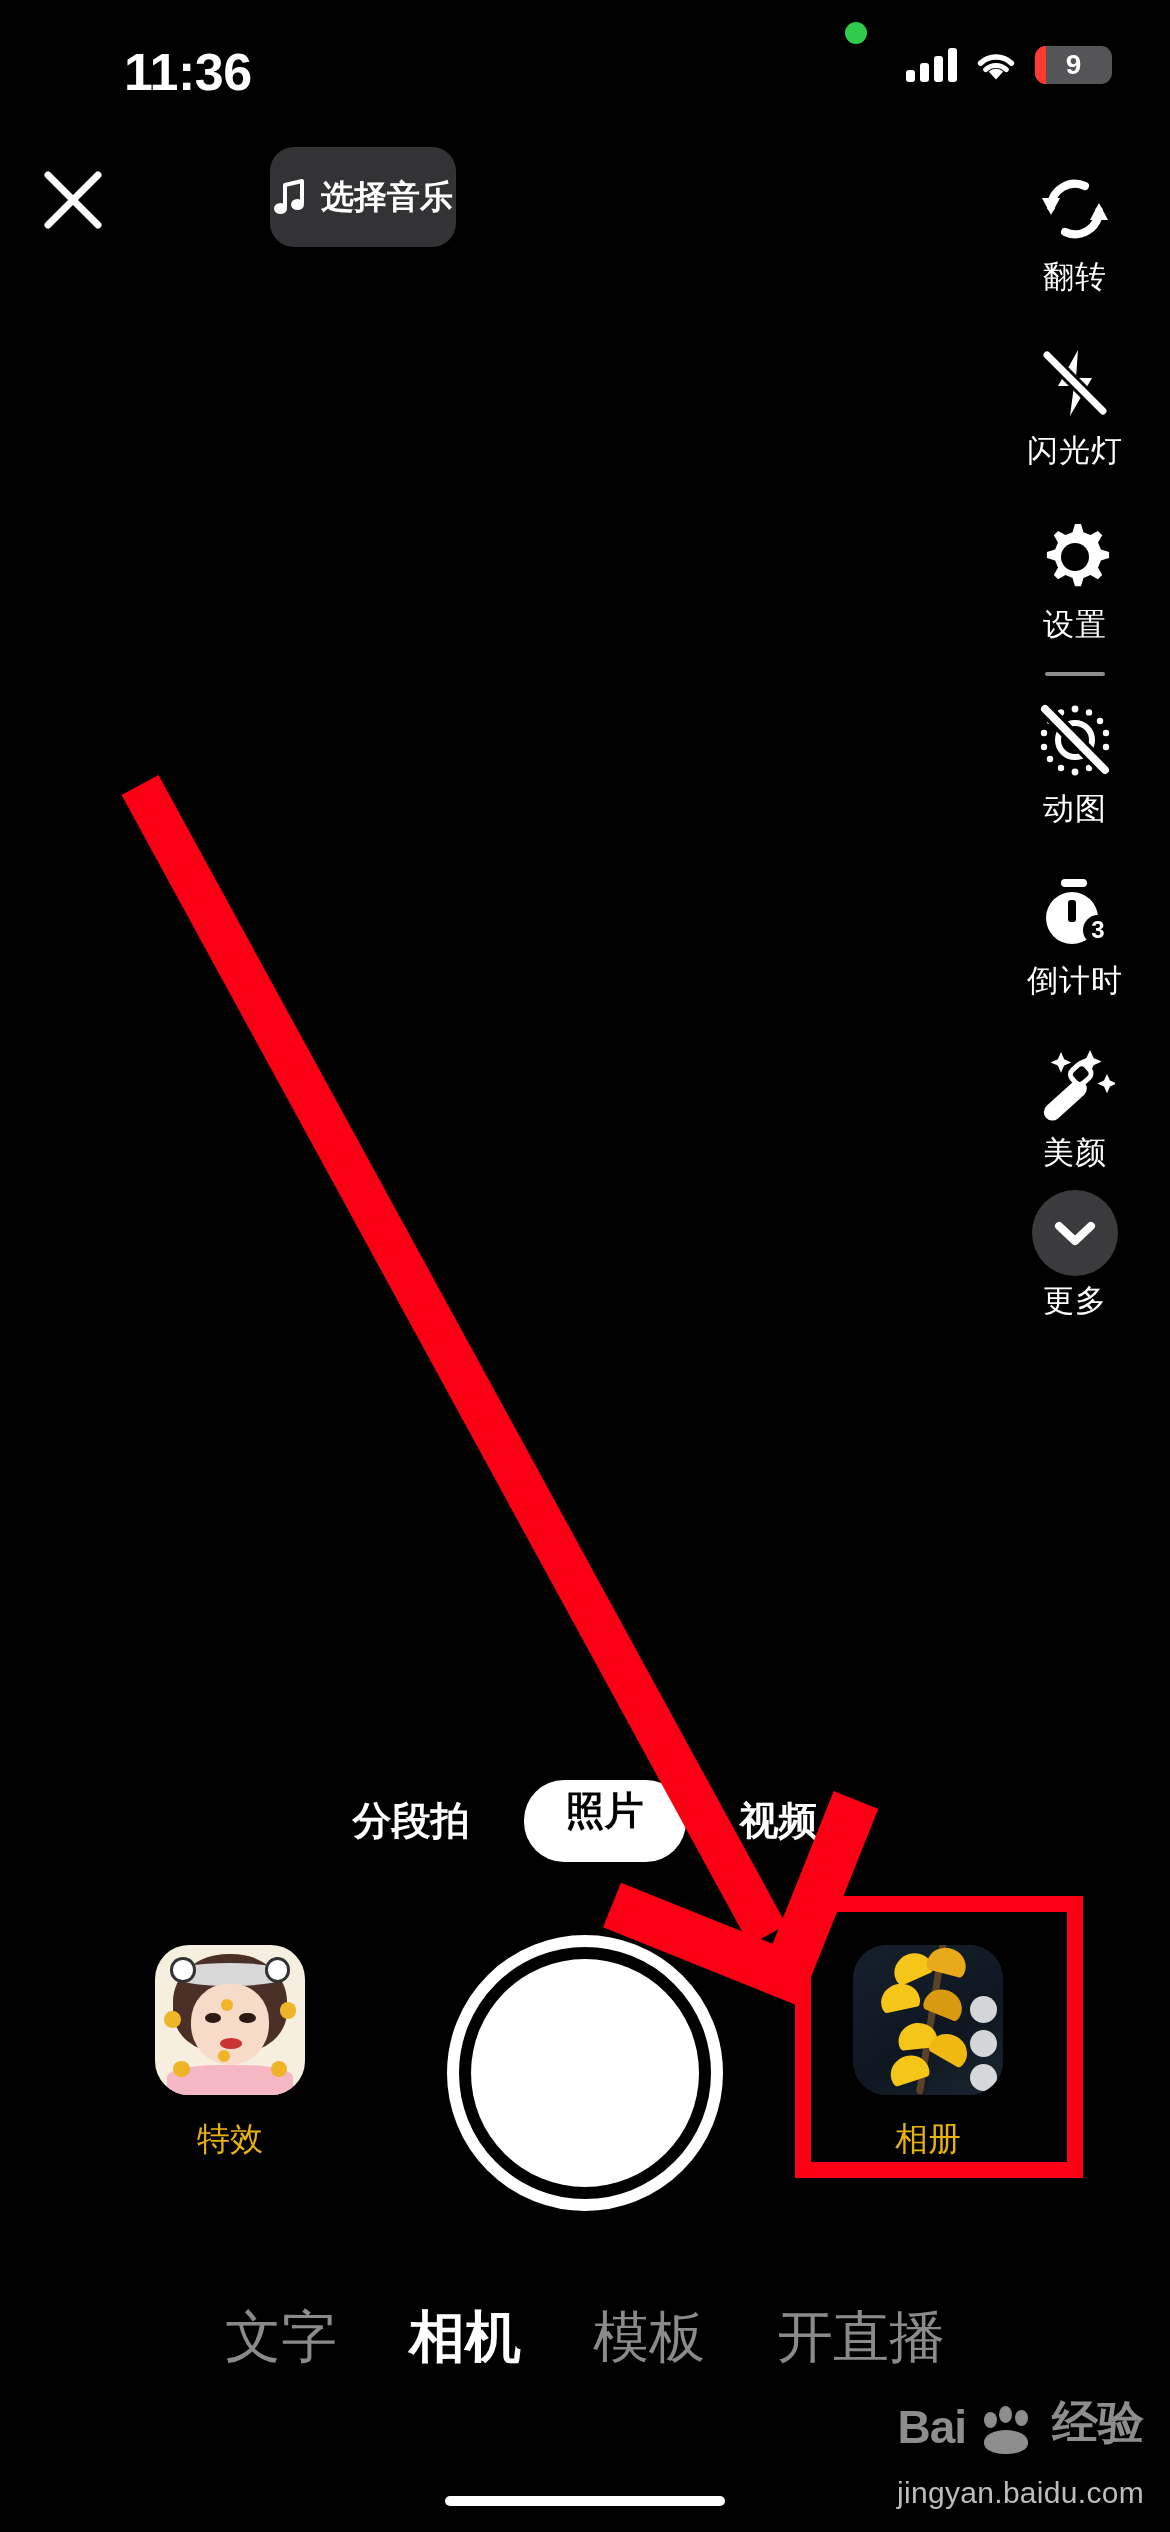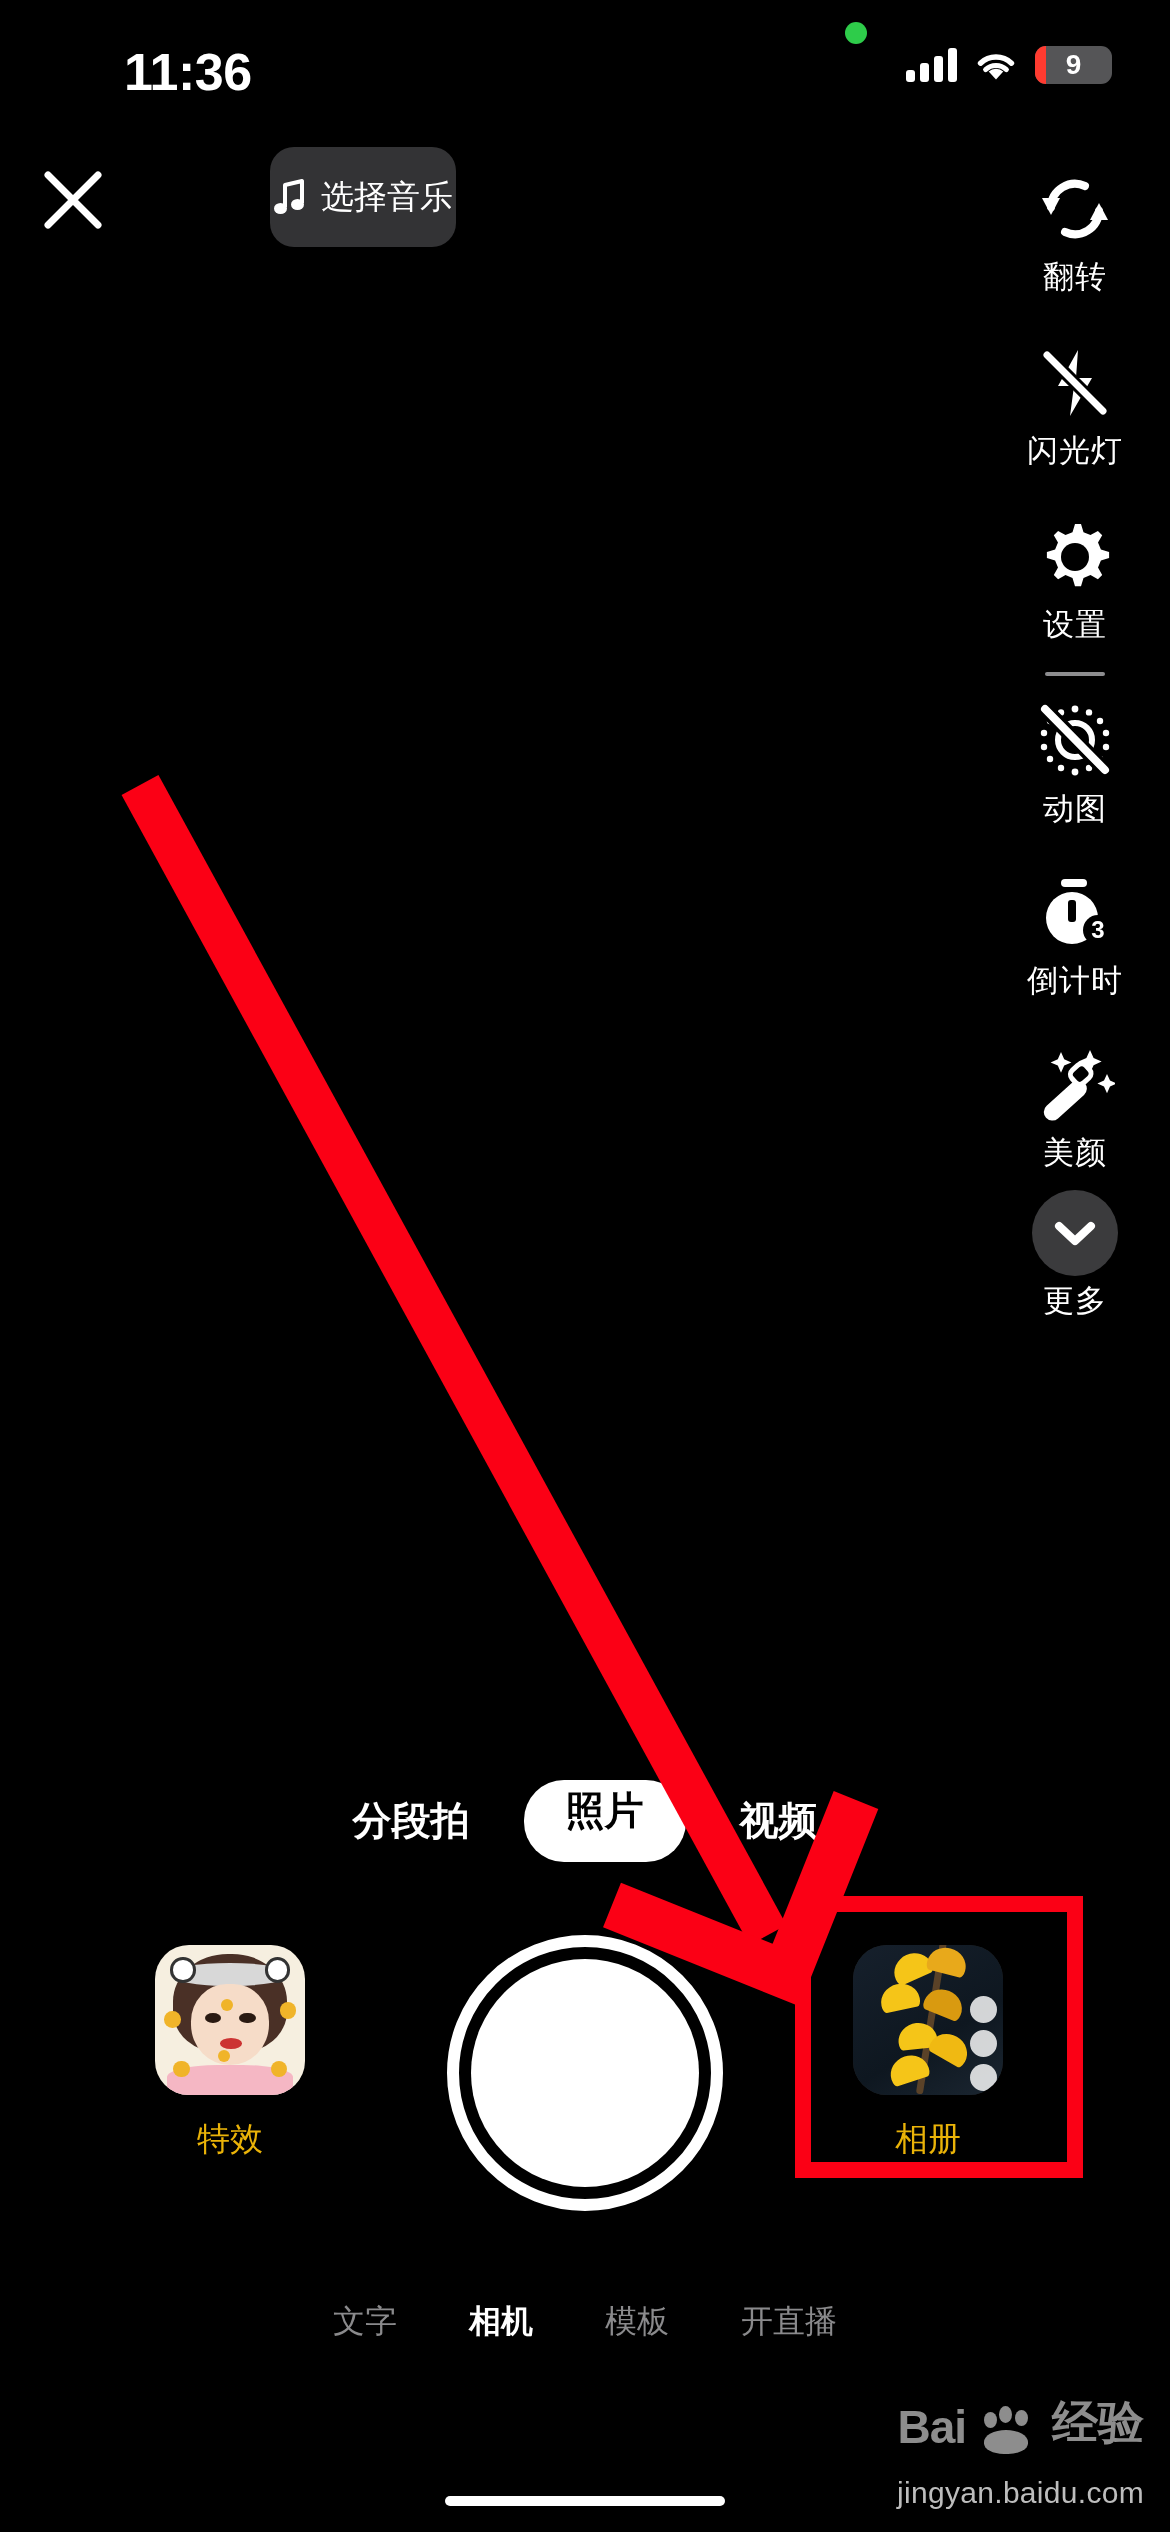--- a/index.html
+++ b/index.html
@@ -43,21 +43,21 @@
   
   .close-btn {
     position:absolute; left:38px; top:165px; width:70px; height:70px;
     cursor:pointer;
   }
   .music-chip {
     position:absolute; left:270px; top:147px;
     width:186px; height:100px; border-radius:24px;
     background:#333335; display:flex; align-items:center; justify-content:center; gap:14px;
   }
-  .music-chip .label { font-size:33px; font-weight:400; color:#fff; }
+  .music-chip .label { font-size:33px; font-weight:700; color:#fff; }
 
   
   .rail { position:absolute; right:0; top:170px; width:190px; }
   .tool { width:190px; display:flex; flex-direction:column; align-items:center; }
   .tool .ic { height:78px; display:flex; align-items:center; justify-content:center; }
   .tool .tlabel { margin-top:8px; font-size:31px; font-weight:500; color:#fff; letter-spacing:1px; }
   .rail-div { width:60px; height:4px; background:#8d8d8f; border-radius:2px; margin:26px auto 26px; }
   .chev-circle {
     width:86px; height:86px; border-radius:50%; background:#3b3b3d;
     display:flex; align-items:center; justify-content:center;
@@ -135,21 +135,21 @@
   .alb-art .l6 { left:52%; top:60%; transform:rotate(30deg); background:#f0b912; }
   .alb-art .l7 { left:24%; top:74%; transform:rotate(-18deg); }
   .alb-art .ui { position:absolute; right:4%; top:34%; width:18%; }
   .alb-art .ui span { display:block; width:100%; padding-top:100%; border-radius:50%; background:rgba(255,255,255,.82); margin-bottom:7px; }
 
   
   .tabs {
     position:absolute; left:0; top:2300px; width:1170px;
     display:flex; align-items:center; justify-content:center; gap:72px;
   }
-  .tab { font-size:32px; font-weight:500; color:#8a8a8c;text-align:center; }
+  .tab { font-size:56px; font-weight:500; color:#8a8a8c;text-align:center; }
   .tab.active { color:#fff; font-weight:700; }
 
   
   .wm { position:absolute; right:26px; top:2392px; text-align:right; }
   .wm .row1 { display:flex; align-items:flex-end; justify-content:flex-end; gap:16px; }
   .wm .bai { font-size:46px; font-weight:700; color:#8d8d8d; letter-spacing:-1px; }
   .wm .paw { position:relative; width:54px; height:48px; }
   .wm .paw i { position:absolute; background:#8d8d8d; border-radius:50%; }
   .wm .paw i:nth-child(1){ left:2px;  top:6px;  width:13px; height:16px; }
   .wm .paw i:nth-child(2){ left:17px; top:0px;  width:13px; height:17px; }

